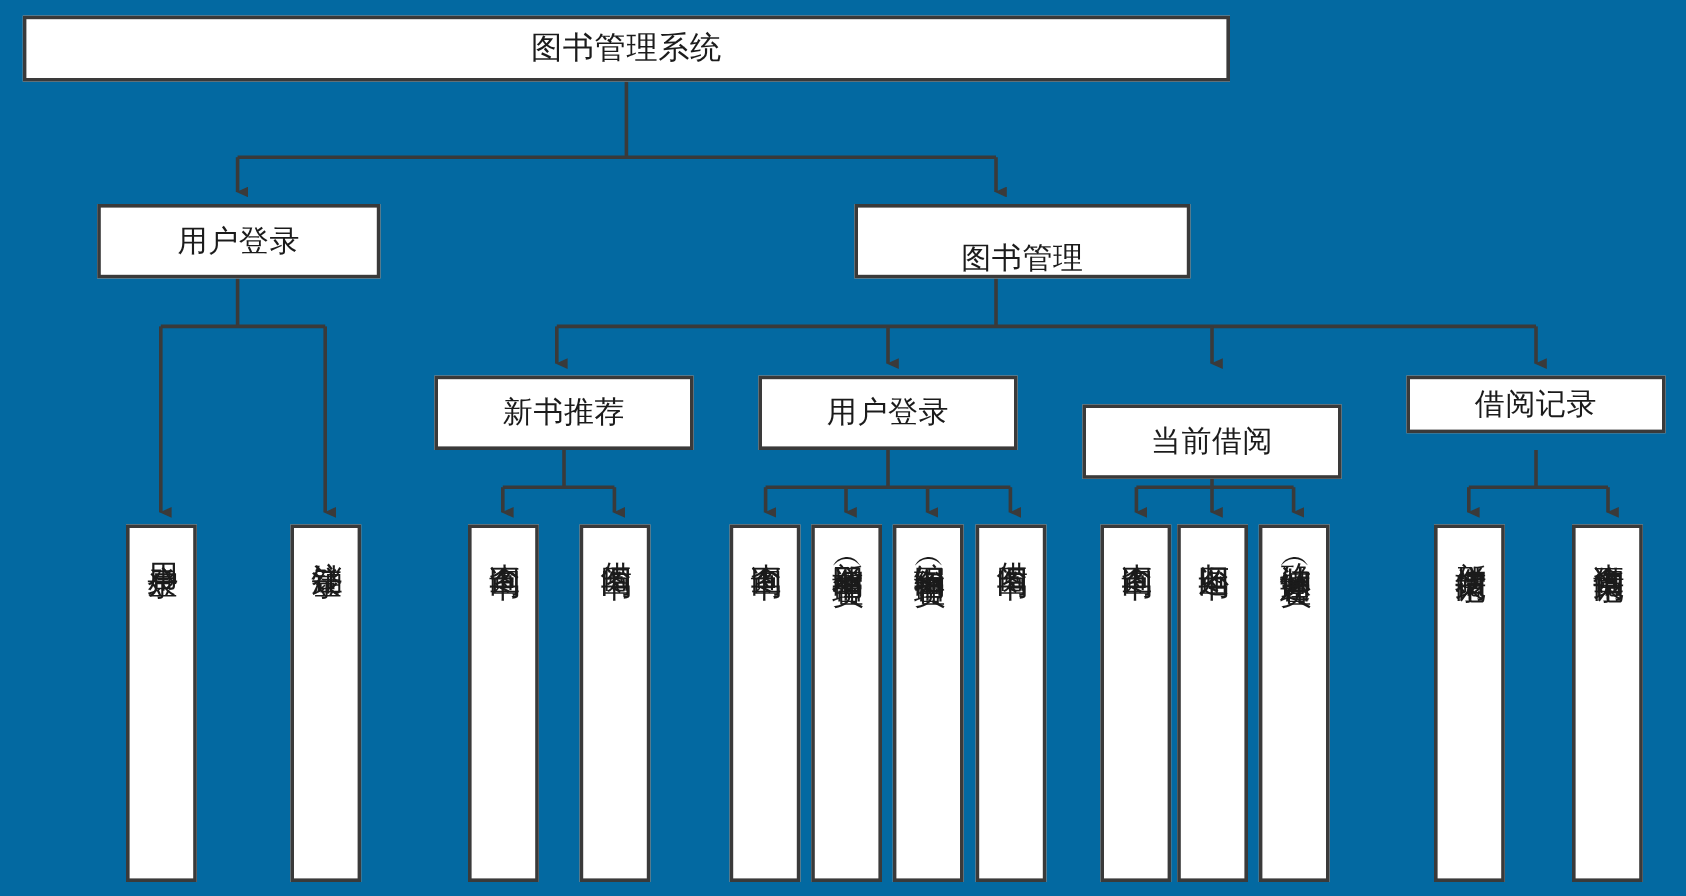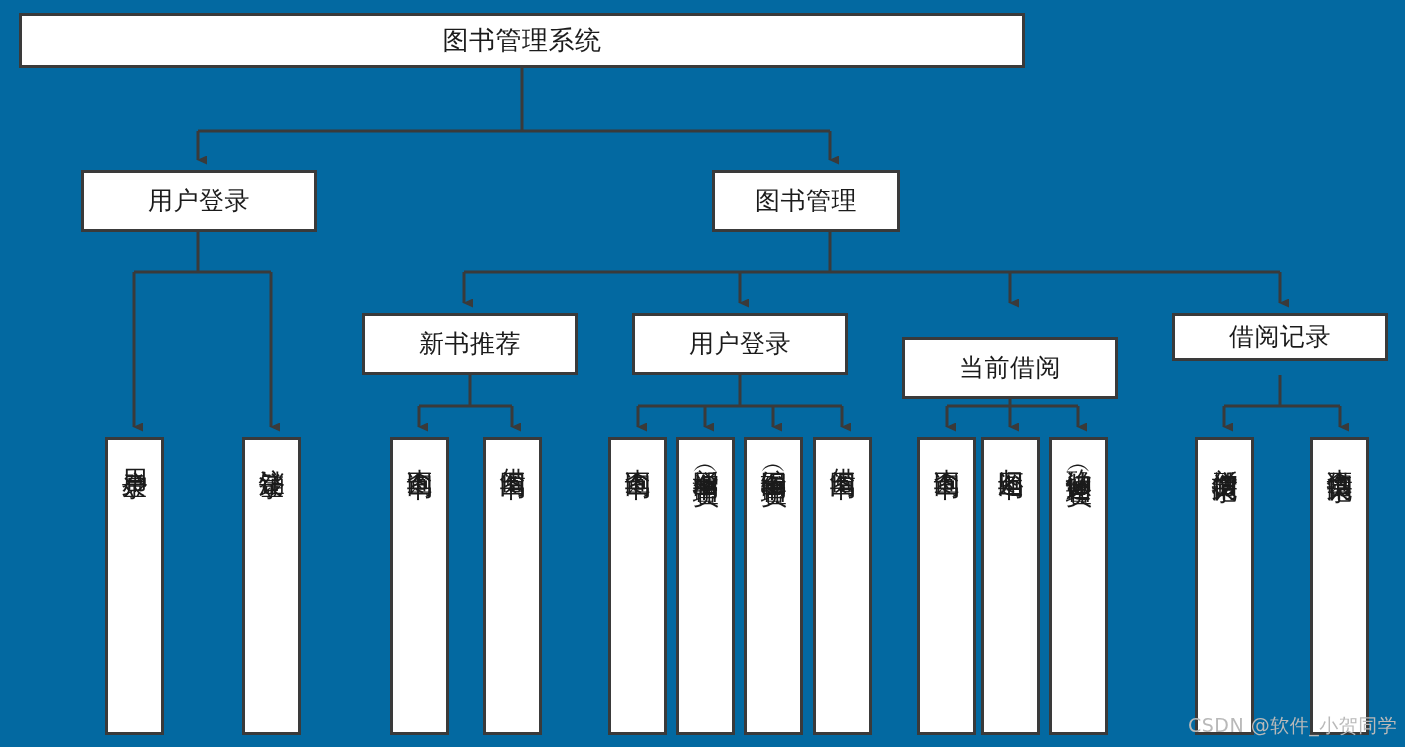--- a/index.html
+++ b/index.html
@@ -135,21 +135,21 @@
     </g>
   </svg>
 
   <div class="node h root" style="left:19px; top:13px; width:1006px; height:55px;">
     <span class="label">图书管理系统</span>
   </div>
 
   <div class="node h" style="left:81px; top:170px; width:236px; height:62px;">
     <span class="label">用户登录</span>
   </div>
-  <div class="node h" style="left:712px; top:170px; width:188px; height:62px;">
+  <div class="node h" style="left:712px; top:170px; width:280px; height:62px;align-items:flex-end;">
     <span class="label">图书管理</span>
   </div>
 
   <div class="node h" style="left:362px; top:313px; width:216px; height:62px;">
     <span class="label">新书推荐</span>
   </div>
   <div class="node h" style="left:632px; top:313px; width:216px; height:62px;">
     <span class="label">用户登录</span>
   </div>
   <div class="node h" style="left:902px; top:313px; width:216px; height:62px;margin-top:24px;">
@@ -196,15 +196,14 @@
     <span class="label">确认归还（管理员）</span>
   </div>
 
   <div class="node v" style="left:1195px; top:437px; width:59px; height:298px;">
     <span class="label">新增借阅记录</span>
   </div>
   <div class="node v" style="left:1310px; top:437px; width:59px; height:298px;">
     <span class="label">查询借阅记录</span>
   </div>
 
-  <div class="watermark">CSDN @软件_小贺同学</div>
 
 </div>
 
 </body></html>

